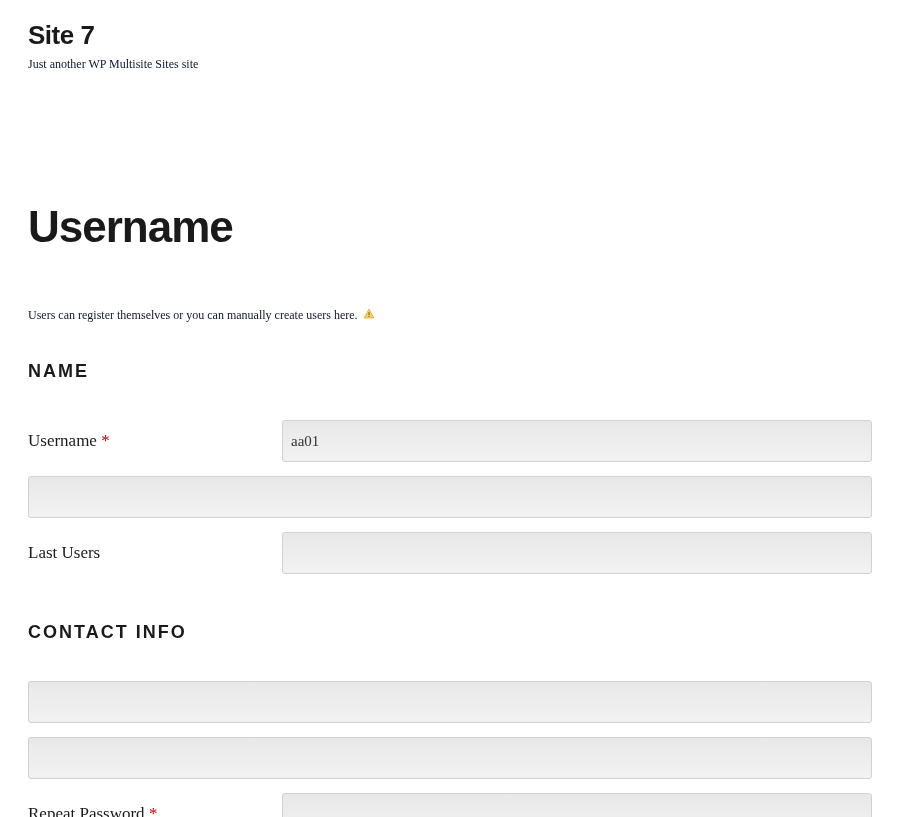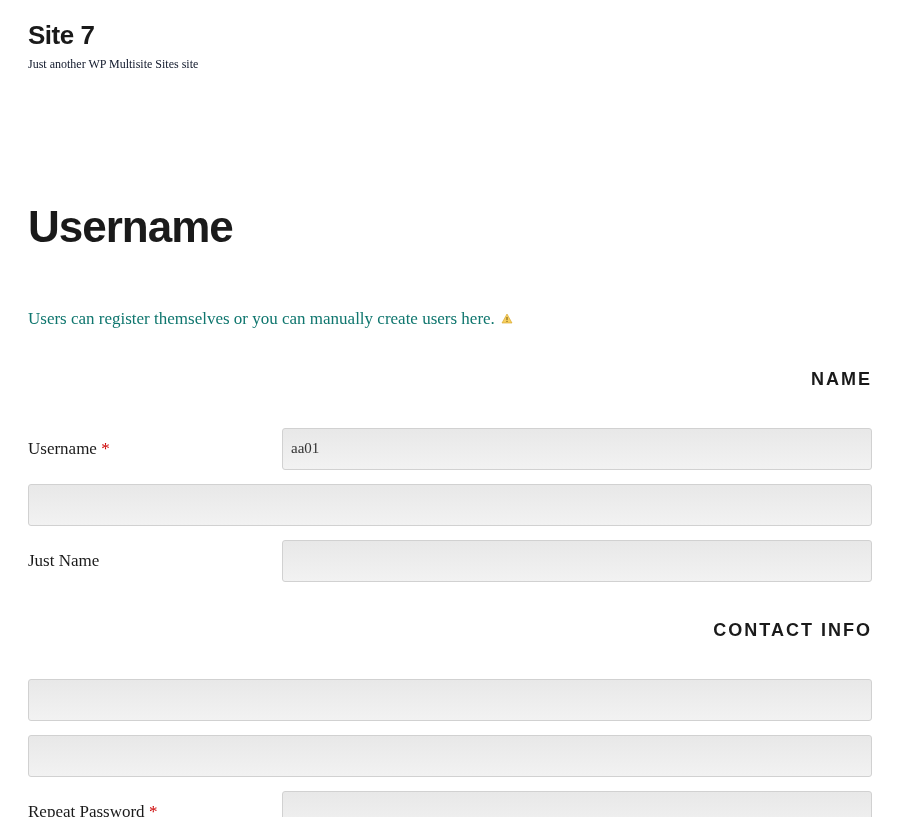--- a/index.html
+++ b/index.html
@@ -29,38 +29,37 @@
     .page-title {
       font-family: -apple-system, BlinkMacSystemFont, "Segoe UI", Arial, sans-serif;
       font-size: 44px;
       font-weight: 900;
       letter-spacing: -1px;
       margin-top: 130px;
       margin-bottom: 54px;
       color: #1a1a1a;
     }
     .intro-text {
-      font-size: 17px;
-      color: #0f766e;
+      font-size: 12px;
+      color: #0f172a;
       margin-bottom: 36px;
       line-height: 1.5;
     }
     .warning-icon {
       display: inline-block;
       margin-left: 2px;
       vertical-align: middle;
     }
     .section-heading {
       font-family: -apple-system, BlinkMacSystemFont, "Segoe UI", Arial, sans-serif;
       font-size: 18px;
       font-weight: 900;
       letter-spacing: 2px;
       margin-bottom: 38px;
       color: #1a1a1a;
-      text-align: right;
     }
     .form-row {
       display: flex;
       align-items: center;
       margin-bottom: 14px;
     }
     .form-label {
       width: 254px;
       font-size: 17px;
       color: #1a1a1a;
@@ -74,21 +73,21 @@
       height: 14px;
       padding: 20px 8px;
       font-size: 15px;
       font-family: Georgia, serif;
       background: linear-gradient(to bottom, #e8e8e8, #f2f2f2);
       border: 1px solid #d1d1d1;
       border-radius: 3px;
       color: #333;
     }
     .section-gap {
-      margin-top: 38px;
+      margin-top: 48px;
     }
     .submit-button {
       font-family: -apple-system, BlinkMacSystemFont, "Segoe UI", Arial, sans-serif;
       font-size: 15px;
       font-weight: 700;
       letter-spacing: 1.5px;
       background: #1a1a1a;
       color: #fff;
       border: none;
       padding: 14px 18px;
@@ -127,21 +126,21 @@
   </label>
   <input type="text" class="form-input" value="aa01" style="">
 </div>
 
 <div class="form-row">
   <input type="text" class="form-input" value="" style="">
 </div>
 
 <div class="form-row">
   <label class="form-label">
-    <span>Just Name</span>
+    <span>Last Users</span>
   </label>
   <input type="text" class="form-input" value="" style="">
 </div>
 
 <h2 class="section-heading section-gap">CONTACT INFO</h2>
 
 <div class="form-row">
   <input type="text" class="form-input" value="" style="">
 </div>
 

